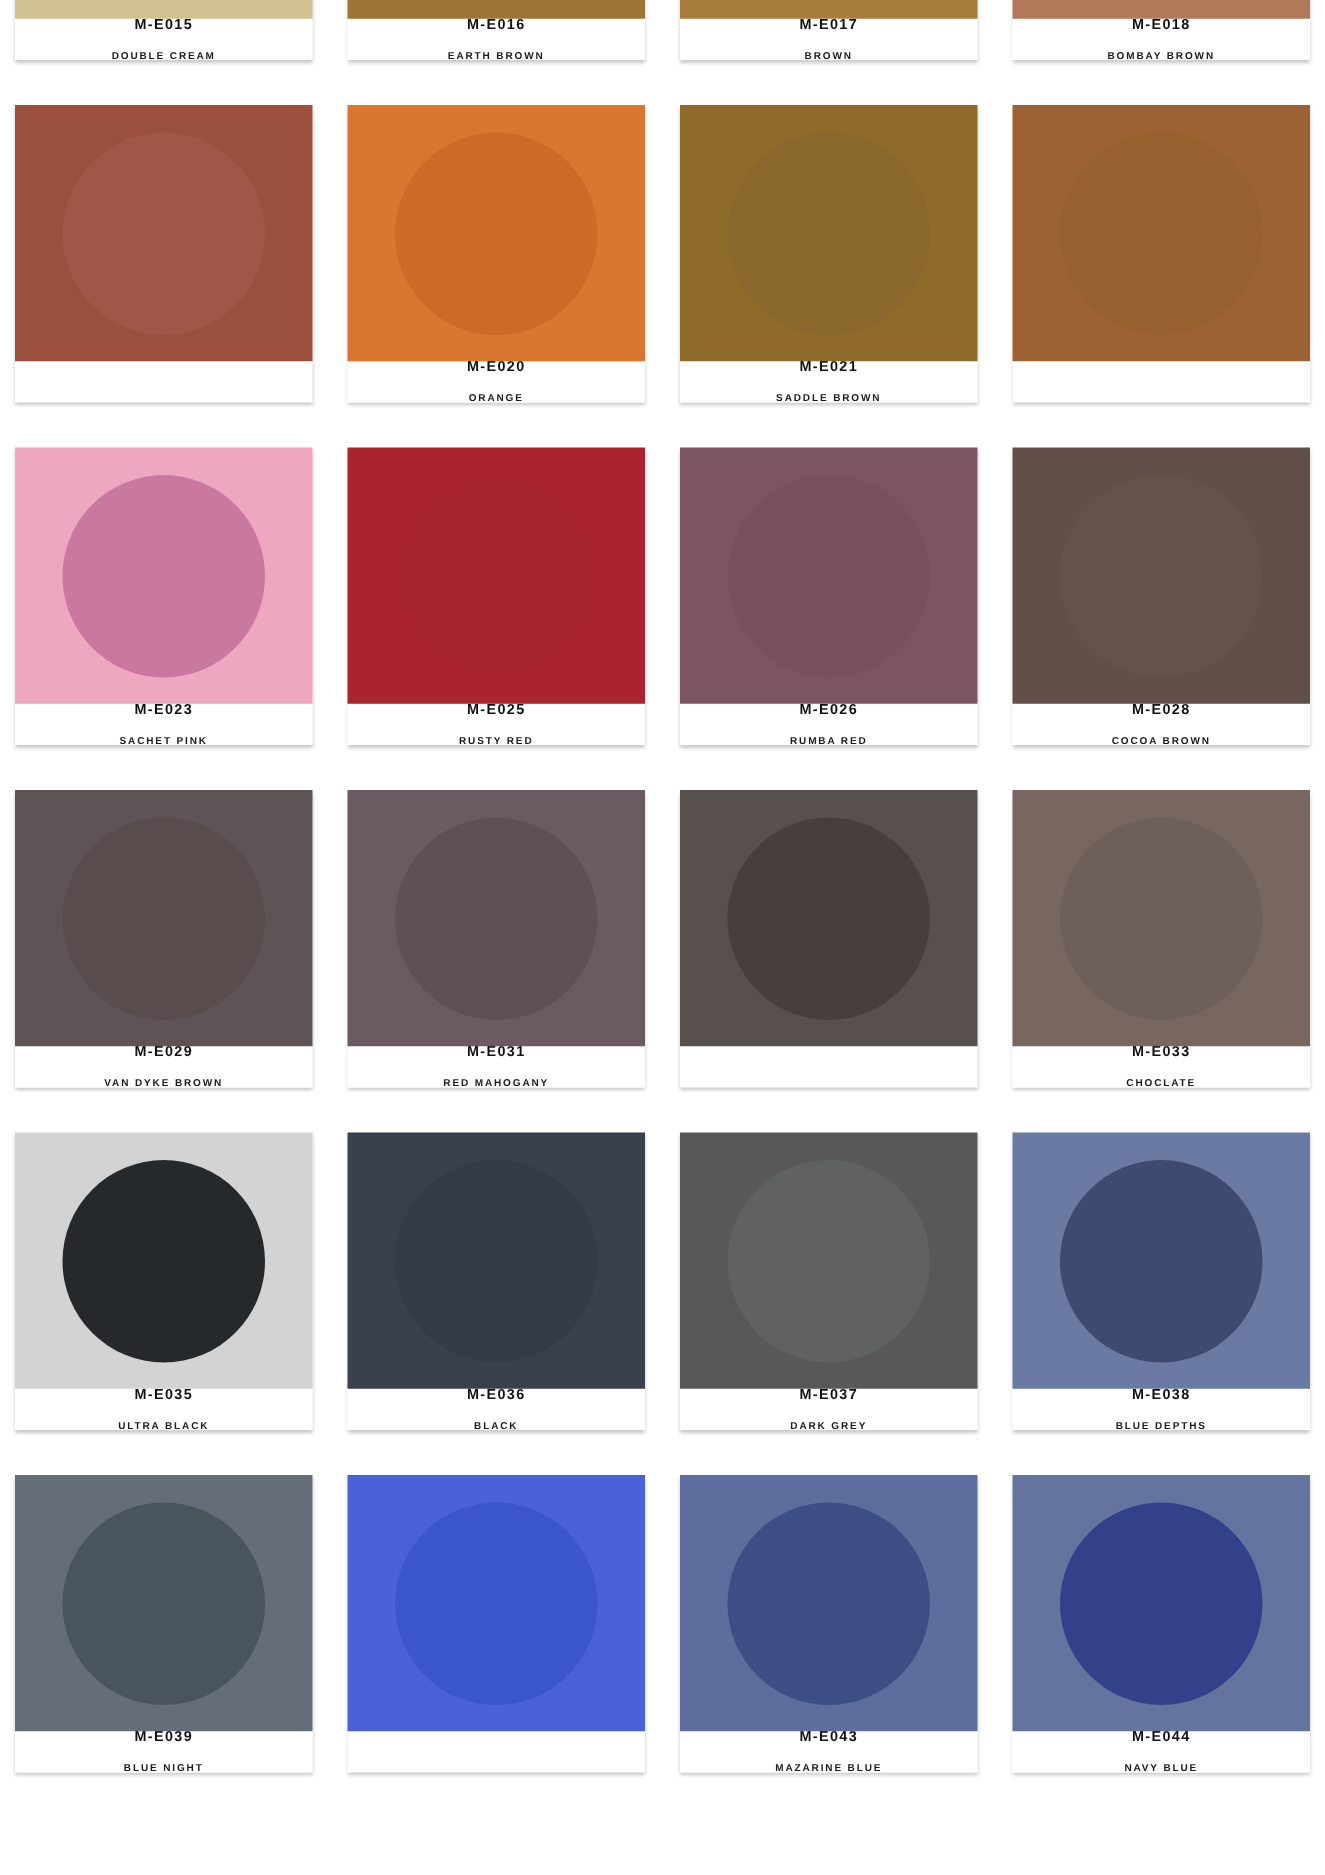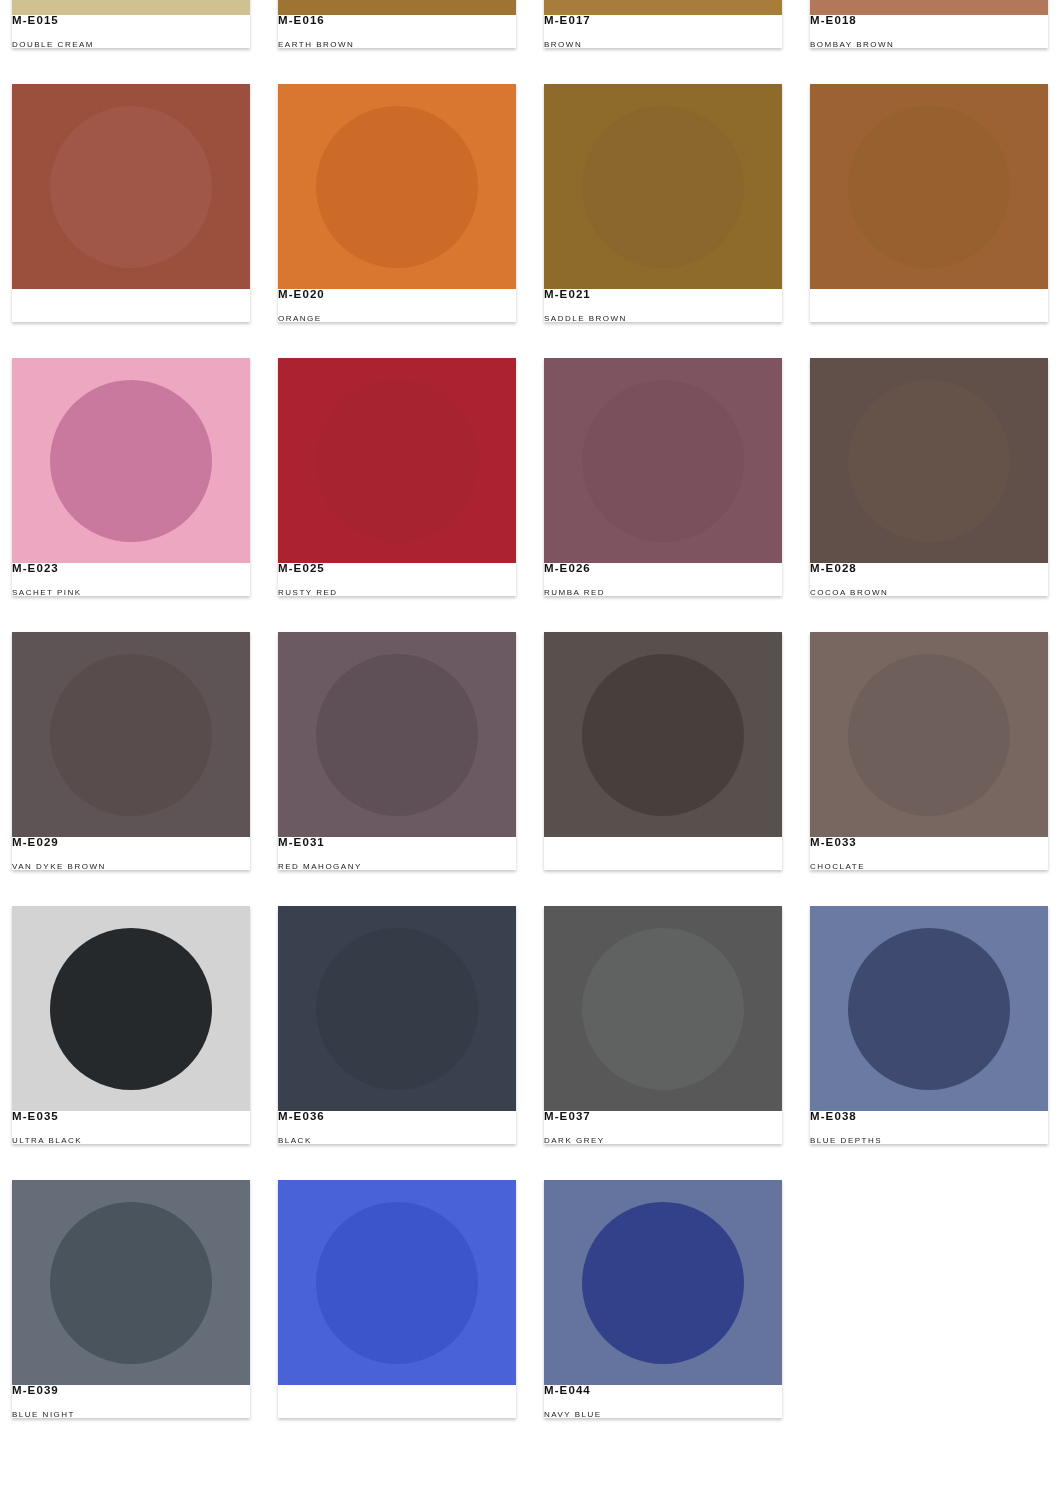--- a/index.html
+++ b/index.html
@@ -54,37 +54,38 @@
     width: 162px;
     height: 162px;
     border-radius: 50%;
   }
 
   .swatch-label {
     height: 33px;
     background: #ffffff;
     display: flex;
     flex-direction: column;
+    align-items: center;
     justify-content: center;
     padding-top: 1px;
     gap: 12px;
   }
 
   .swatch-code {
     font-size: 11.5px;
     font-weight: bold;
     color: #121212;
     letter-spacing: 1.1px;
     line-height: 13px;
     white-space: nowrap;
   }
 
   .swatch-name {
     font-size: 8px;
-    font-weight: normal;
+    font-weight: bold;
     color: #1a1a1a;
     letter-spacing: 1.5px;
     line-height: 11px;
     white-space: nowrap;
   }
 </style>
 </head>
 <body>
 
 <main id="swatch-grid">
@@ -256,20 +257,29 @@
         <div class="swatch-code">M-E039</div>
         <div class="swatch-name">BLUE NIGHT</div>
       </div>
     </div>
     <div class="swatch-card">
       <div class="swatch-chip" style="background: rgb(74, 98, 216);">
         <div class="swatch-dot" style="background: rgb(59, 85, 202);"></div>
       </div>
     </div>
     <div class="swatch-card">
+      <div class="swatch-chip" style="background: rgb(93, 110, 158);">
+        <div class="swatch-dot" style="background: rgb(60, 78, 131);"></div>
+      </div>
+      <div class="swatch-label">
+        <div class="swatch-code">M-E043</div>
+        <div class="swatch-name">MAZARINE BLUE</div>
+      </div>
+    </div>
+    <div class="swatch-card">
       <div class="swatch-chip" style="background: rgb(100, 116, 159);">
         <div class="swatch-dot" style="background: rgb(50, 65, 138);"></div>
       </div>
       <div class="swatch-label">
         <div class="swatch-code">M-E044</div>
         <div class="swatch-name">NAVY BLUE</div>
       </div>
     </div>
   </main>
 

